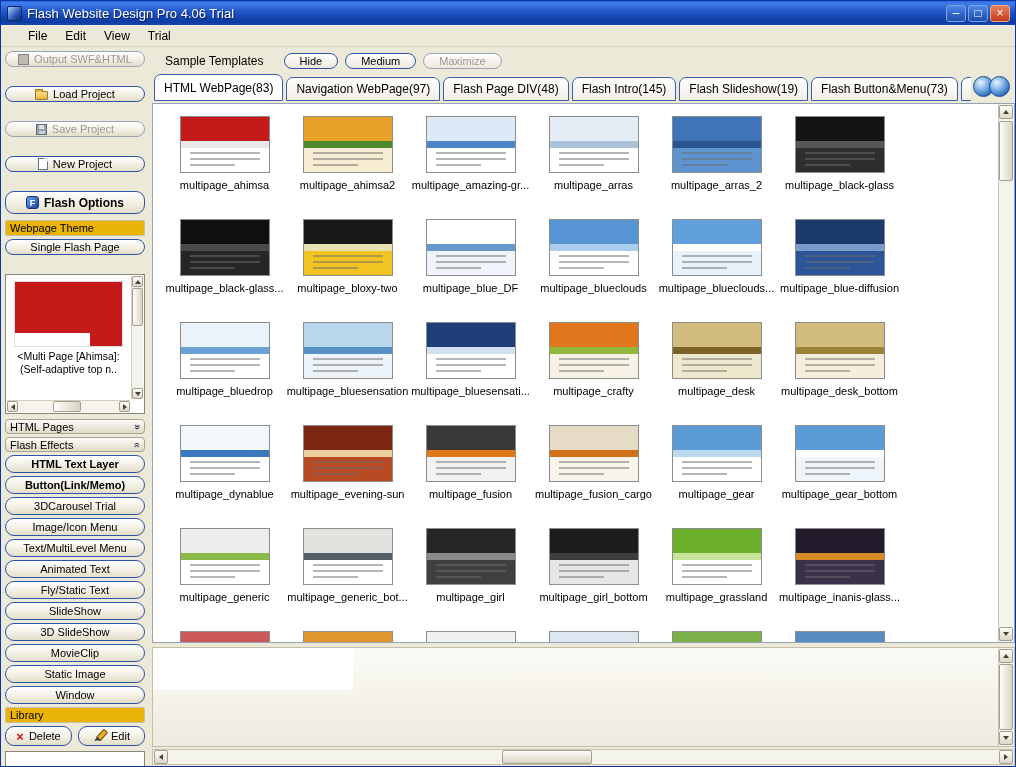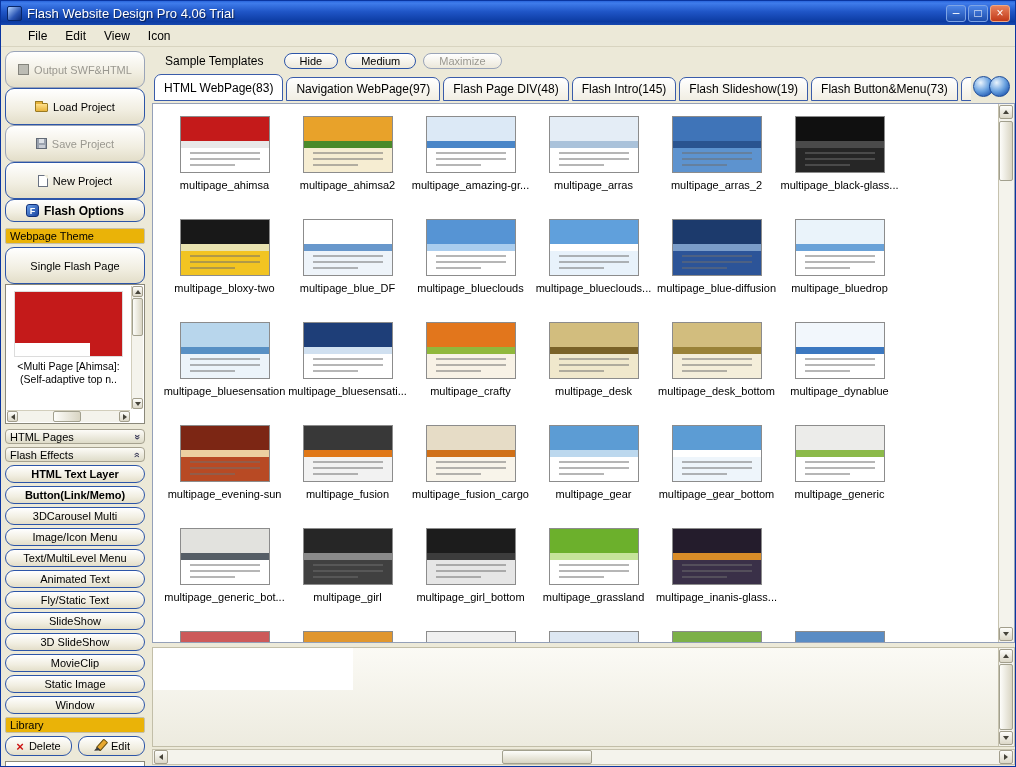--- a/index.html
+++ b/index.html
@@ -21,21 +21,21 @@
   
   .menubar { height:22px; display:flex; align-items:center; background:#ece9d8; border-bottom:1px solid #d8d4c0; padding-left:18px; }
   .menu-item { font-size:12px; padding:3px 9px; color:#000; }
 
   
   .content { display:flex; height:720px; }
   .sidebar { width:148px; flex:none; padding:4px 4px 0; background:#ece9d8; }
   .main { position:relative; flex:1; height:720px; }
 
   
-  .side-btn { display:flex; align-items:center; justify-content:center; gap:5px; width:100%; height:37px; margin-bottom:0;
+  .side-btn { display:flex; align-items:center; justify-content:center; gap:5px; width:100%; height:16px; margin-bottom:19px;
     border:1px solid #2c55a8; border-radius:9px; background:linear-gradient(180deg,#ffffff,#f1eee1 60%,#e3dec9);
     font-family:inherit; font-size:11px; color:#000; }
   .side-btn.flash-options { height:23px; font-weight:bold; font-size:12px; margin-bottom:6px; }
   .side-btn.disabled { color:#9a9890; border-color:#9aa4b8; }
   .side-btn.effect { height:18px; margin-bottom:3px; }
   .side-btn.effect.bold { font-weight:bold; }
   .icon { flex:none; display:inline-block; }
   .output-icon { width:11px; height:11px; background:#bcbcb4; border:1px solid #84847c; }
   .folder-icon { position:relative; width:13px; height:9px; margin-top:2px;
     background:linear-gradient(#ffe08a,#e8b43c); border:1px solid #9a7a22; border-radius:1px; }
@@ -159,21 +159,21 @@
       <span class="winbtn">□</span>
       <span class="winbtn close">×</span>
     </span>
   </div>
 
   <div class="menubar">
 
   <span class="menu-item">File</span>
       <span class="menu-item">Edit</span>
       <span class="menu-item">View</span>
-      <span class="menu-item">Icon</span>
+      <span class="menu-item">Trial</span>
     </div>
 
   <div class="content">
 
     <div class="sidebar">
 
       <button class="side-btn disabled">
         <span class="icon output-icon"></span>
         <span>Output SWF&amp;HTML</span>
       </button>
@@ -234,21 +234,21 @@
         <span>Flash Effects</span>
         <span class="chev up">»</span>
       </div>
 
       <div>
 
           <button class="side-btn effect bold">HTML Text Layer</button>
 
           <button class="side-btn effect bold">Button(Link/Memo)</button>
 
-          <button class="side-btn effect">3DCarousel Multi</button>
+          <button class="side-btn effect">3DCarousel Trial</button>
 
           <button class="side-btn effect">Image/Icon Menu</button>
 
           <button class="side-btn effect">Text/MultiLevel Menu</button>
 
           <button class="side-btn effect">Animated Text</button>
 
           <button class="side-btn effect">Fly/Static Text</button>
 
           <button class="side-btn effect">SlideShow</button>
@@ -373,20 +373,30 @@
               <div class="thumb" style="--c1: #3f74b8; --c2: #5d93cf; --c3: #2a5490;">
                 <div class="band-top"></div>
                 <div class="band-nav"></div>
                 <div class="t-line"></div>
                 <div class="t-line"></div>
                 <div class="t-line short"></div>
               </div>
               <div class="cell-label">multipage_arras_2</div>
             </div>
 
+            <div class="cell">
+              <div class="thumb" style="--c1: #141414; --c2: #2e2e2e; --c3: #555555;">
+                <div class="band-top"></div>
+                <div class="band-nav"></div>
+                <div class="t-line"></div>
+                <div class="t-line"></div>
+                <div class="t-line short"></div>
+              </div>
+              <div class="cell-label">multipage_black-glass</div>
+            </div>
 
             <div class="cell">
               <div class="thumb" style="--c1: #101010; --c2: #262626; --c3: #4a4a4a;">
                 <div class="band-top"></div>
                 <div class="band-nav"></div>
                 <div class="t-line"></div>
                 <div class="t-line"></div>
                 <div class="t-line short"></div>
               </div>
               <div class="cell-label">multipage_black-glass...</div>

